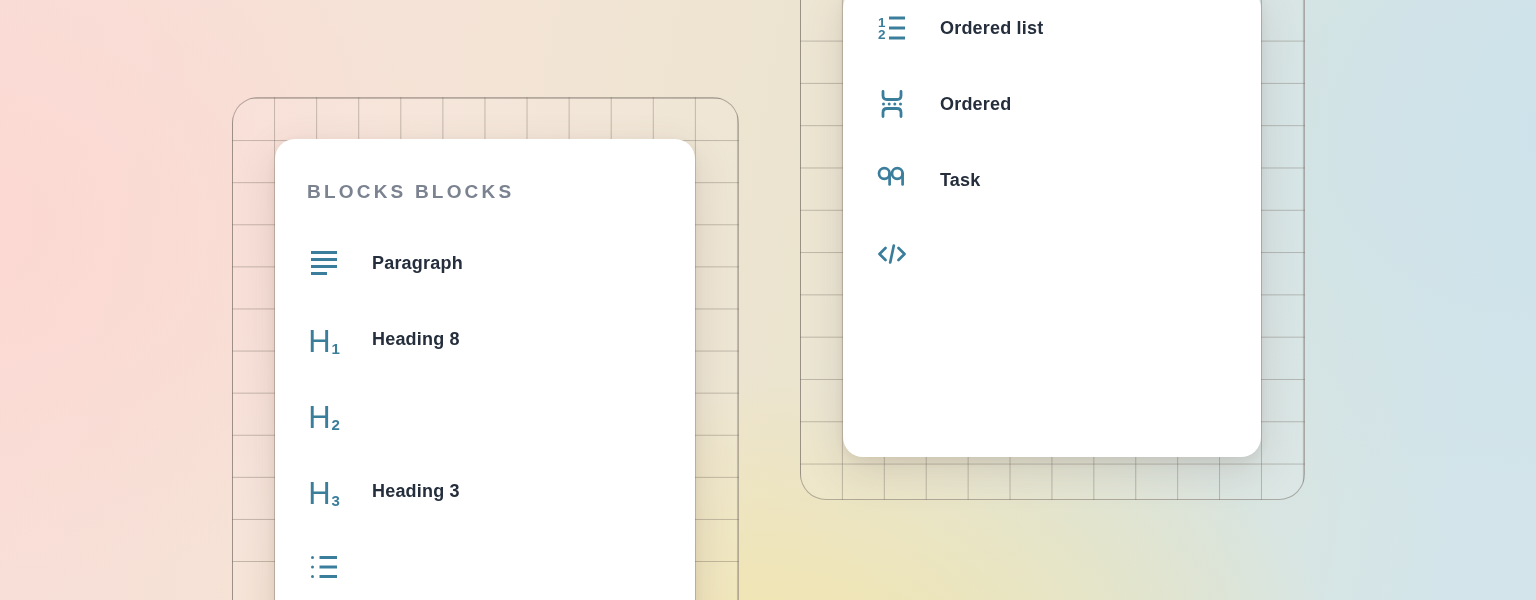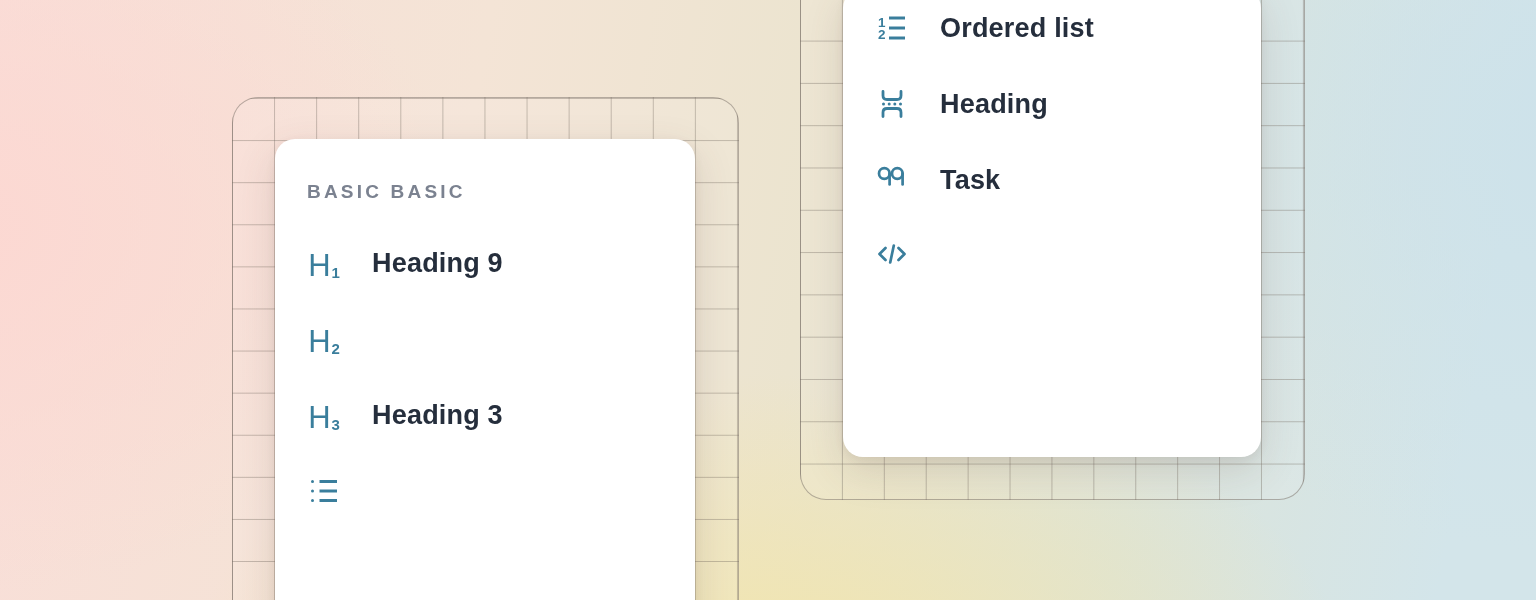--- a/index.html
+++ b/index.html
@@ -53,50 +53,61 @@
   .menu-item{
     display:flex;align-items:center;height:76px;cursor:pointer;
   }
   .menu-icon{
     width:34px;height:34px;flex:0 0 34px;
     display:flex;align-items:center;justify-content:center;
     color:#3a7e9c;
   }
   .menu-label{
     margin-left:31px;
-    font-size:27px;font-weight:bold;color:#252e3c;letter-spacing:.2px;
+    font-size:18px;font-weight:bold;color:#252e3c;letter-spacing:.2px;
   }
   
   .h-icon{
     display:flex;align-items:flex-end;justify-content:center;
     width:34px;height:34px;color:#3a7e9c;line-height:1;
   }
   .h-letter{font-size:31px;font-weight:400;line-height:28px;}
   .h-sub{font-size:15px;font-weight:bold;line-height:15px;margin-left:1px;}
   svg{display:block;}
 </style>
 </head>
 <body>
 
 <div class="stage">
 
   <div class="grid-panel left"></div>
   <div class="grid-panel right"></div>
 
   <div class="card card-left">
-    <div class="section-title">BASIC BASIC</div>
+    <div class="section-title">BLOCKS BLOCKS</div>
     <div class="menu-list">
 
+      <div class="menu-item">
+        <span class="menu-icon">
+          <svg width="32" height="32" viewBox="0 0 32 32" fill="none" stroke="currentColor" stroke-width="3">
+            <path d="M3 5.5H29"></path>
+              <path d="M3 12.5H29"></path>
+              <path d="M3 19.5H29"></path>
+              <path d="M3 26.5H19"></path>
+          </svg>
+        </span>
+        <span class="menu-label">Paragraph</span>
+      </div>
 
       <div class="menu-item">
         <span class="h-icon">
             <span class="h-letter">H</span>
             <span class="h-sub">1</span>
           </span>
-        <span class="menu-label">Heading 9</span>
+        <span class="menu-label">Heading 8</span>
       </div>
 
       <div class="menu-item">
         <span class="h-icon">
             <span class="h-letter">H</span>
             <span class="h-sub">2</span>
           </span>
       </div>
 
       <div class="menu-item">
@@ -144,21 +155,21 @@
         <span class="menu-icon">
           <svg width="32" height="32" viewBox="0 0 32 32" fill="none" stroke="currentColor" stroke-width="2.8" stroke-linecap="round">
             <path d="M7 3.5 V7.5 Q7 11.5 11 11.5 H21 Q25 11.5 25 7.5 V3.5"></path>
             <path d="M7 28.5 V24.5 Q7 20.5 11 20.5 H21 Q25 20.5 25 24.5 V28.5"></path>
             <circle cx="7.5" cy="16" r="1.5" fill="currentColor" stroke="none"></circle>
             <circle cx="13.2" cy="16" r="1.5" fill="currentColor" stroke="none"></circle>
             <circle cx="18.8" cy="16" r="1.5" fill="currentColor" stroke="none"></circle>
             <circle cx="24.5" cy="16" r="1.5" fill="currentColor" stroke="none"></circle>
           </svg>
         </span>
-        <span class="menu-label">Heading</span>
+        <span class="menu-label">Ordered</span>
       </div>
 
 
       <div class="menu-item">
         <span class="menu-icon">
           <svg width="32" height="32" viewBox="0 0 32 32" fill="none" stroke="currentColor" stroke-width="2.7" stroke-linecap="round">
             <circle cx="8.3" cy="9.5" r="5.3"></circle>
             <path d="M13.6 9.5 V20.5"></path>
             <circle cx="21.3" cy="9.5" r="5.3"></circle>
             <path d="M26.6 9.5 V20.5"></path>

